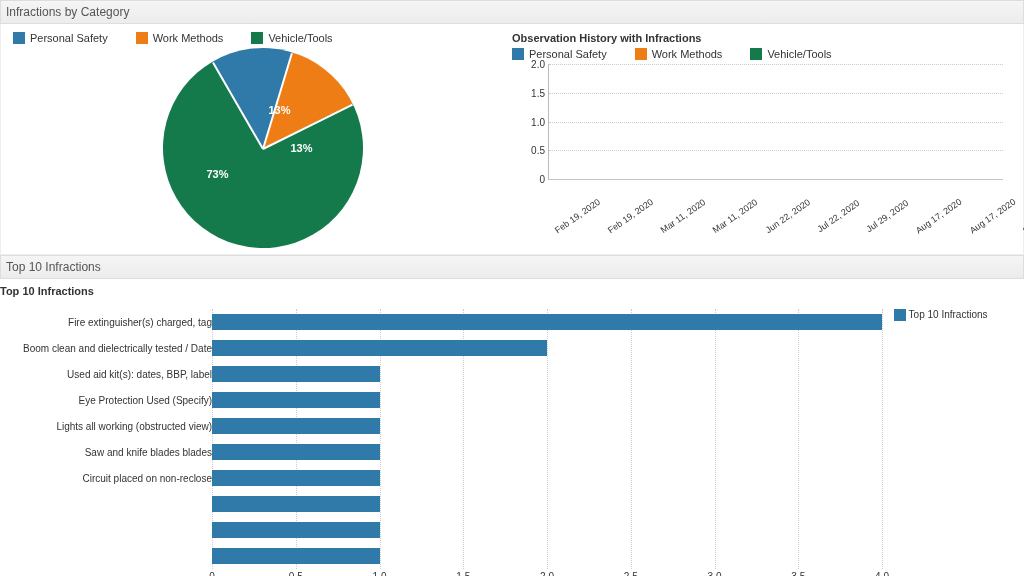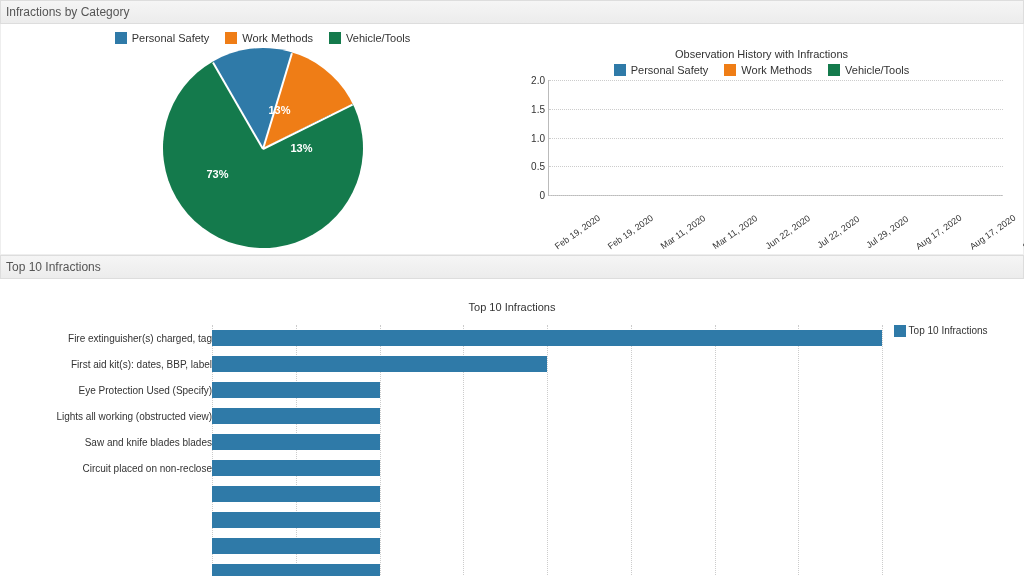--- a/index.html
+++ b/index.html
@@ -18,24 +18,24 @@
     font-size: 12px;
     color: #555;
   }
   .row { display: flex; }
   .panel-body {
     border: 1px solid #eee;
     border-top: none;
     padding: 8px 12px 6px 12px;
   }
   .half { width: 50%; }
-  .legend { display: flex; gap: 16px; justify-content: center; margin-bottom: 4px; font-size: 11px; }
+  .legend { display: flex; gap: 28px; margin-bottom: 4px; font-size: 11px; }
   .legend-item { display: flex; align-items: center; gap: 5px; }
   .swatch { width: 12px; height: 12px; }
-  .chart-title { text-align: center; font-weight: normal; font-size: 11px; margin: 16px 0 4px 0; }
+  .chart-title { text-align: left; font-weight: bold; font-size: 11px; margin: 0 0 4px 0; }
   
   .bars-area { position: relative; height: 130px; margin: 0 8px; }
   .bars-grid { position: absolute; inset: 0 0 14px 28px; border-left:1px solid #bbb; border-bottom:1px solid #bbb; }
   .gridline { position:absolute; left:0; right:0; border-top:1px dotted #ccc; }
   .ytick { position:absolute; left:-26px; width:22px; text-align:right; font-size:10px; transform:translateY(-50%); }
   .bars-row { position:absolute; left:28px; right:0; bottom:14px; top:0; display:flex; align-items:flex-end; }
   .bar-group { flex:1; display:flex; justify-content:center; align-items:flex-end; gap:1px; }
   .bar { width: 24px; }
   .xticks { position:absolute; left:28px; right:0; bottom:-28px; display:flex; }
   .xtick { flex:1; text-align:center; font-size:9px; transform: rotate(-35deg); transform-origin: top center; white-space:nowrap; }
@@ -172,21 +172,22 @@
 </div>
 
 <div class="panel-header">
   <span>Top 10 Infractions</span>
 </div>
 <div style="padding-top:6px;">
   <div class="chart-title">Top 10 Infractions</div>
   <div class="hchart">
     <div class="hlabels" id="top10-labels">
         <div class="hlabel">Fire extinguisher(s) charged, tag</div>
-        <div class="hlabel">First aid kit(s): dates, BBP, label</div>
+        <div class="hlabel">Boom clean and dielectrically tested / Date</div>
+        <div class="hlabel">Used aid kit(s): dates, BBP, label</div>
         <div class="hlabel">Eye Protection Used (Specify)</div>
         <div class="hlabel">Lights all working (obstructed view)</div>
         <div class="hlabel">Saw and knife blades blades</div>
         <div class="hlabel">Circuit placed on non-reclose</div>
       </div>
     <div class="hplot">
       <div class="hgrid" id="top10-grid">
           <div class="vline" style="left: 0%;"></div>
           <div class="vline" style="left: 12.5%;"></div>
           <div class="vline" style="left: 25%;"></div>

